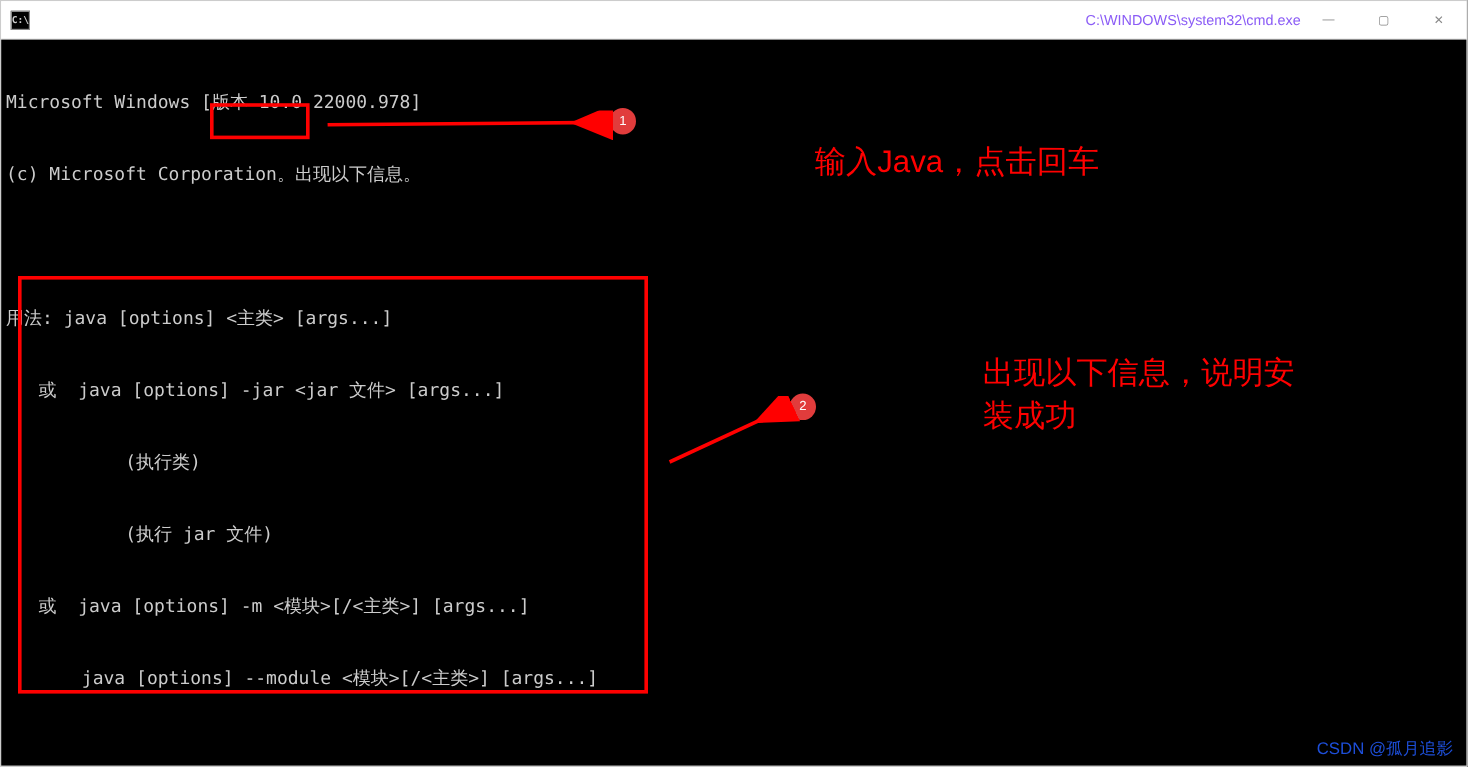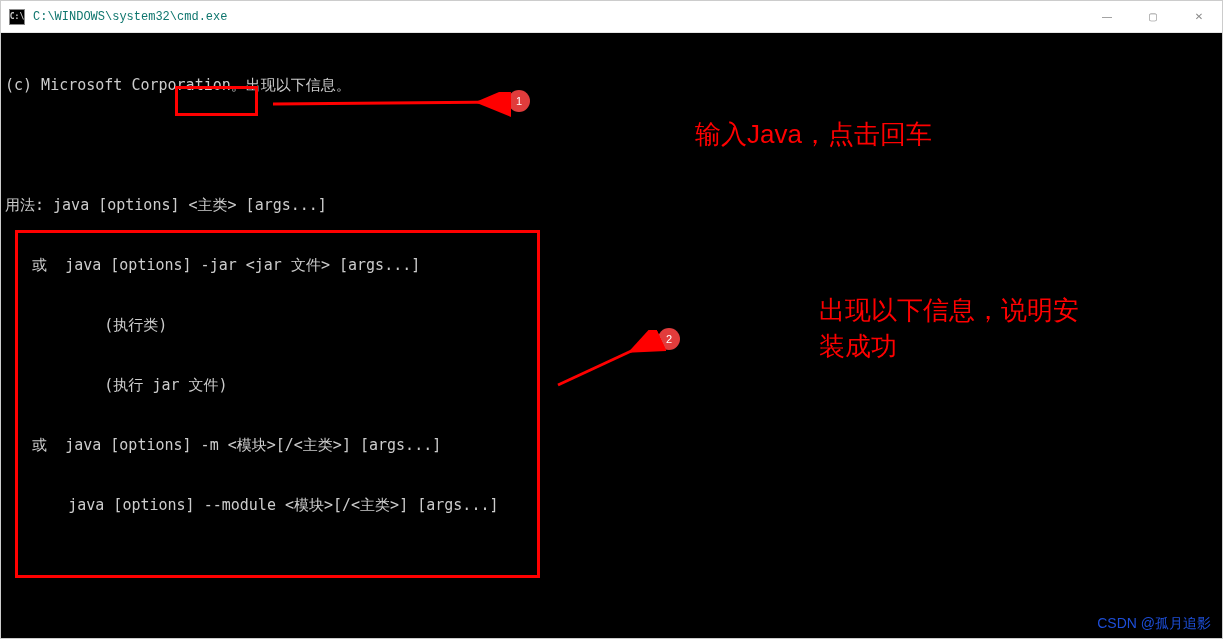--- a/index.html
+++ b/index.html
@@ -34,22 +34,23 @@
     display: inline-flex;
     align-items: center;
     justify-content: center;
     font-size: 8px;
     color: #ccc;
     font-weight: bold;
   }
   .titlebar-title {
     flex: 1;
     font-size: 12px;
-    color: #0f766e;
-    font-family: Liberation Mono, monospace;
+    color: #8b5cf6;
+    font-family: Liberation Sans, sans-serif;
+    text-align: right;
   }
   .titlebar-controls {
     display: flex;
   }
   .titlebar-btn {
     width: 46px;
     height: 32px;
     display: flex;
     align-items: center;
     justify-content: center;
@@ -123,20 +124,21 @@
     <div class="titlebar-icon">C:\</div>
     <div class="titlebar-title">C:\WINDOWS\system32\cmd.exe</div>
     <div class="titlebar-controls">
       <div class="titlebar-btn">—</div>
       <div class="titlebar-btn">▢</div>
       <div class="titlebar-btn">✕</div>
     </div>
   </div>
 
   <div class="terminal">
+    <div class="terminal-line">Microsoft Windows [版本 10.0.22000.978]</div>
     <div class="terminal-line">(c) Microsoft Corporation。出现以下信息。</div>
     <div class="terminal-line"> </div>
     <div class="terminal-line">用法: java [options] &lt;主类&gt; [args...]</div>
     <div class="terminal-line">   或  java [options] -jar &lt;jar 文件&gt; [args...]</div>
     <div class="terminal-line">           (执行类)</div>
     <div class="terminal-line">           (执行 jar 文件)</div>
     <div class="terminal-line">   或  java [options] -m &lt;模块&gt;[/&lt;主类&gt;] [args...]</div>
     <div class="terminal-line">       java [options] --module &lt;模块&gt;[/&lt;主类&gt;] [args...]</div>
     
     
@@ -161,21 +163,21 @@
   </div>
 </div>
 
 <div class="hl-box" style="left:175px; top:86px; width:83px; height:30px;"></div>
 
 <div class="hl-box" style="left:15px; top:230px; width:525px; height:348px;"></div>
 
 <div class="badge" style="left:508px; top:90px;">1</div>
 <div class="badge" style="left:658px; top:328px;">2</div>
 
-<div class="annotation-text" style="left:679px; top:116px;margin-left:16px;">输入Java，点击回车</div>
+<div class="annotation-text" style="left:679px; top:116px;">输入Java，点击回车</div>
 <div class="annotation-text" style="left:819px; top:292px;">出现以下信息，说明安
 装成功</div>
 
 <svg class="arrow-svg" style="left:255px; top:92px; width:260px; height:30px;">
   <defs>
     <marker id="ah1" markerWidth="12" markerHeight="10" refX="2" refY="5" orient="auto">
       <polygon points="0,0 12,5 0,10" fill="#ff0000"></polygon>
     </marker>
   </defs>
   <line x1="250" y1="10" x2="18" y2="12" stroke="#ff0000" stroke-width="3" marker-start="url(#ah1)"></line>

